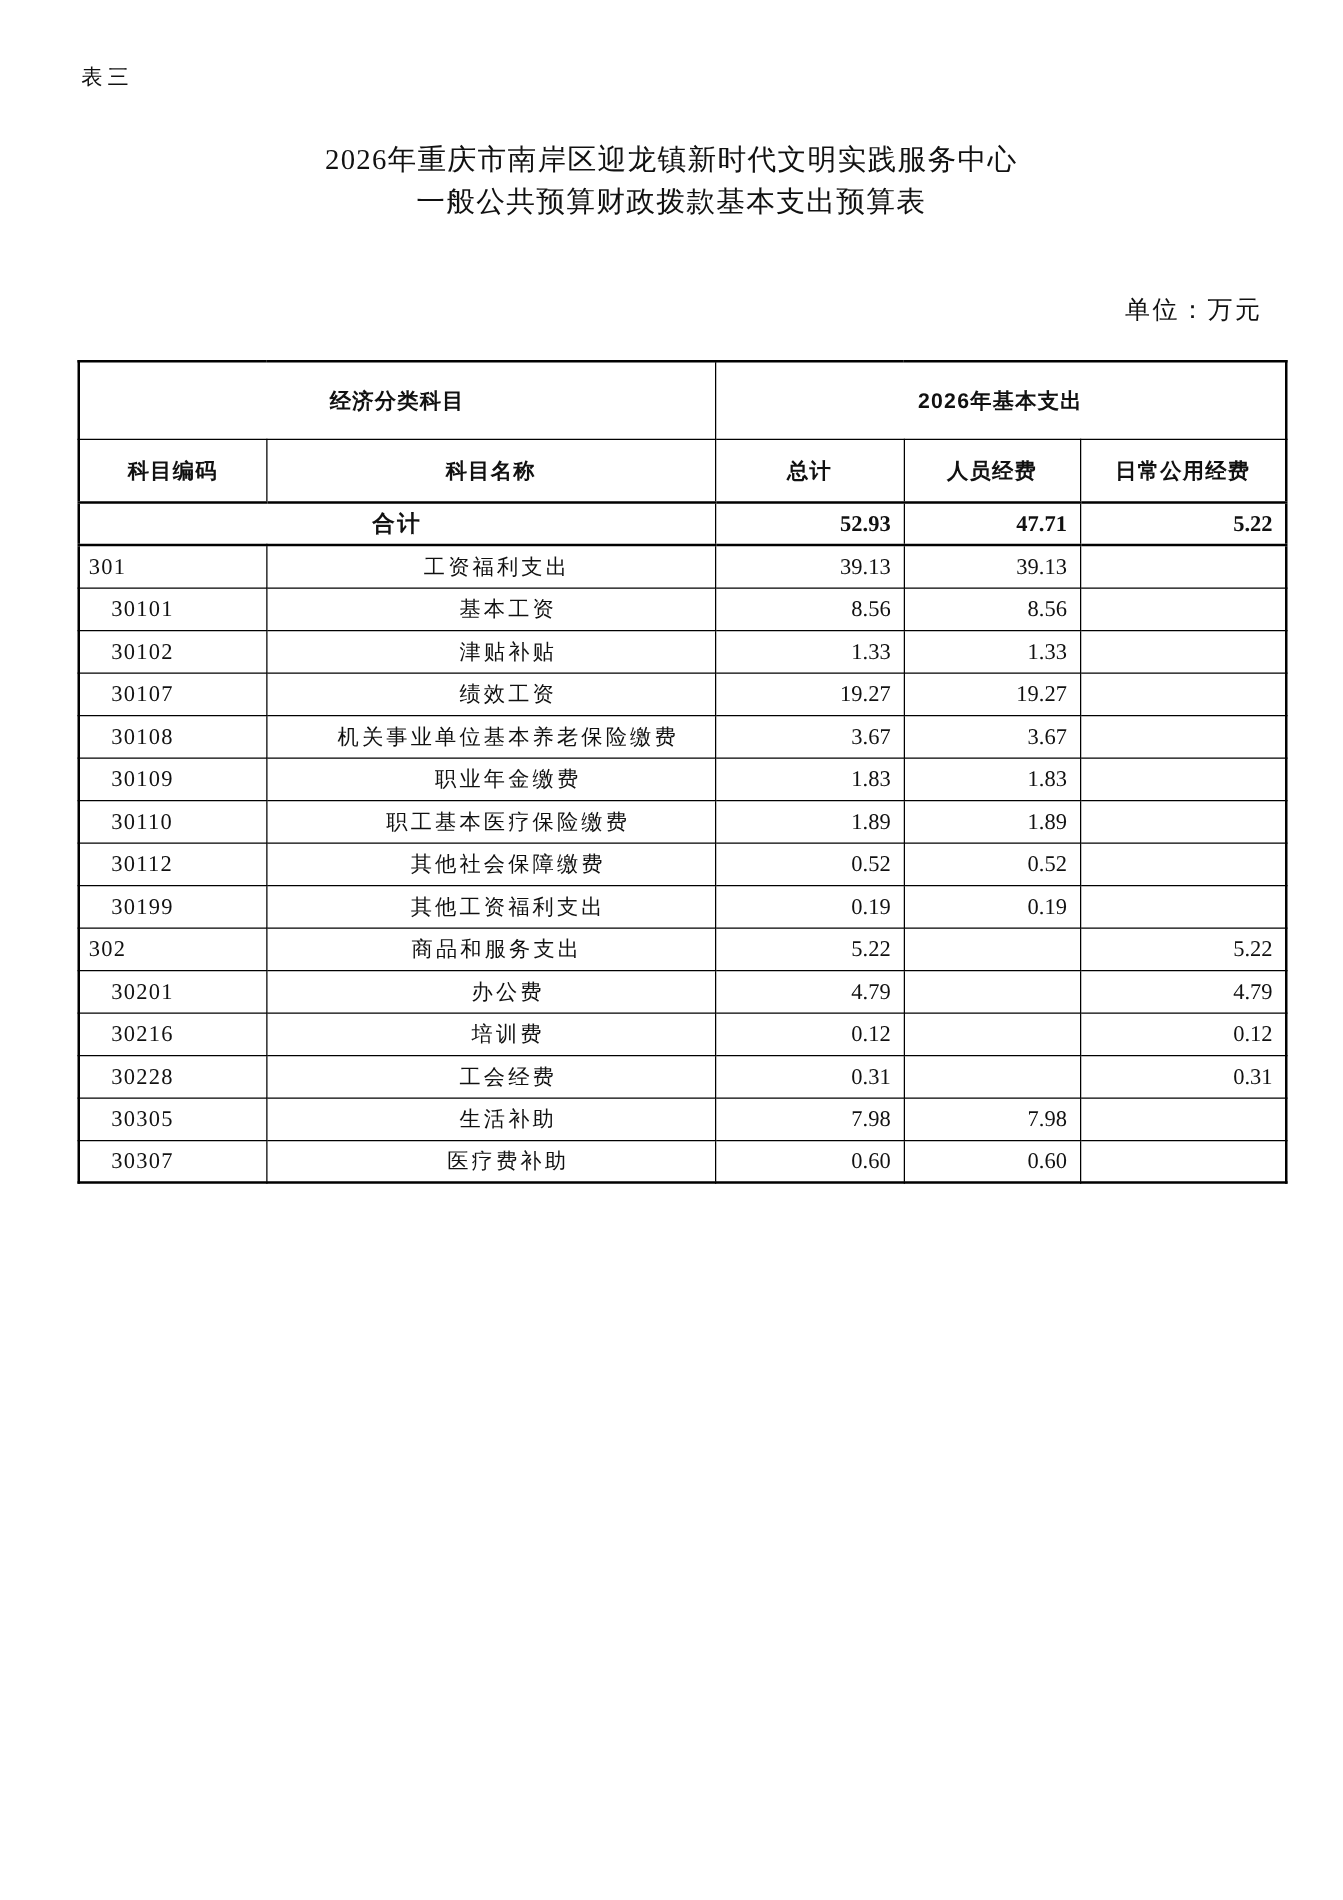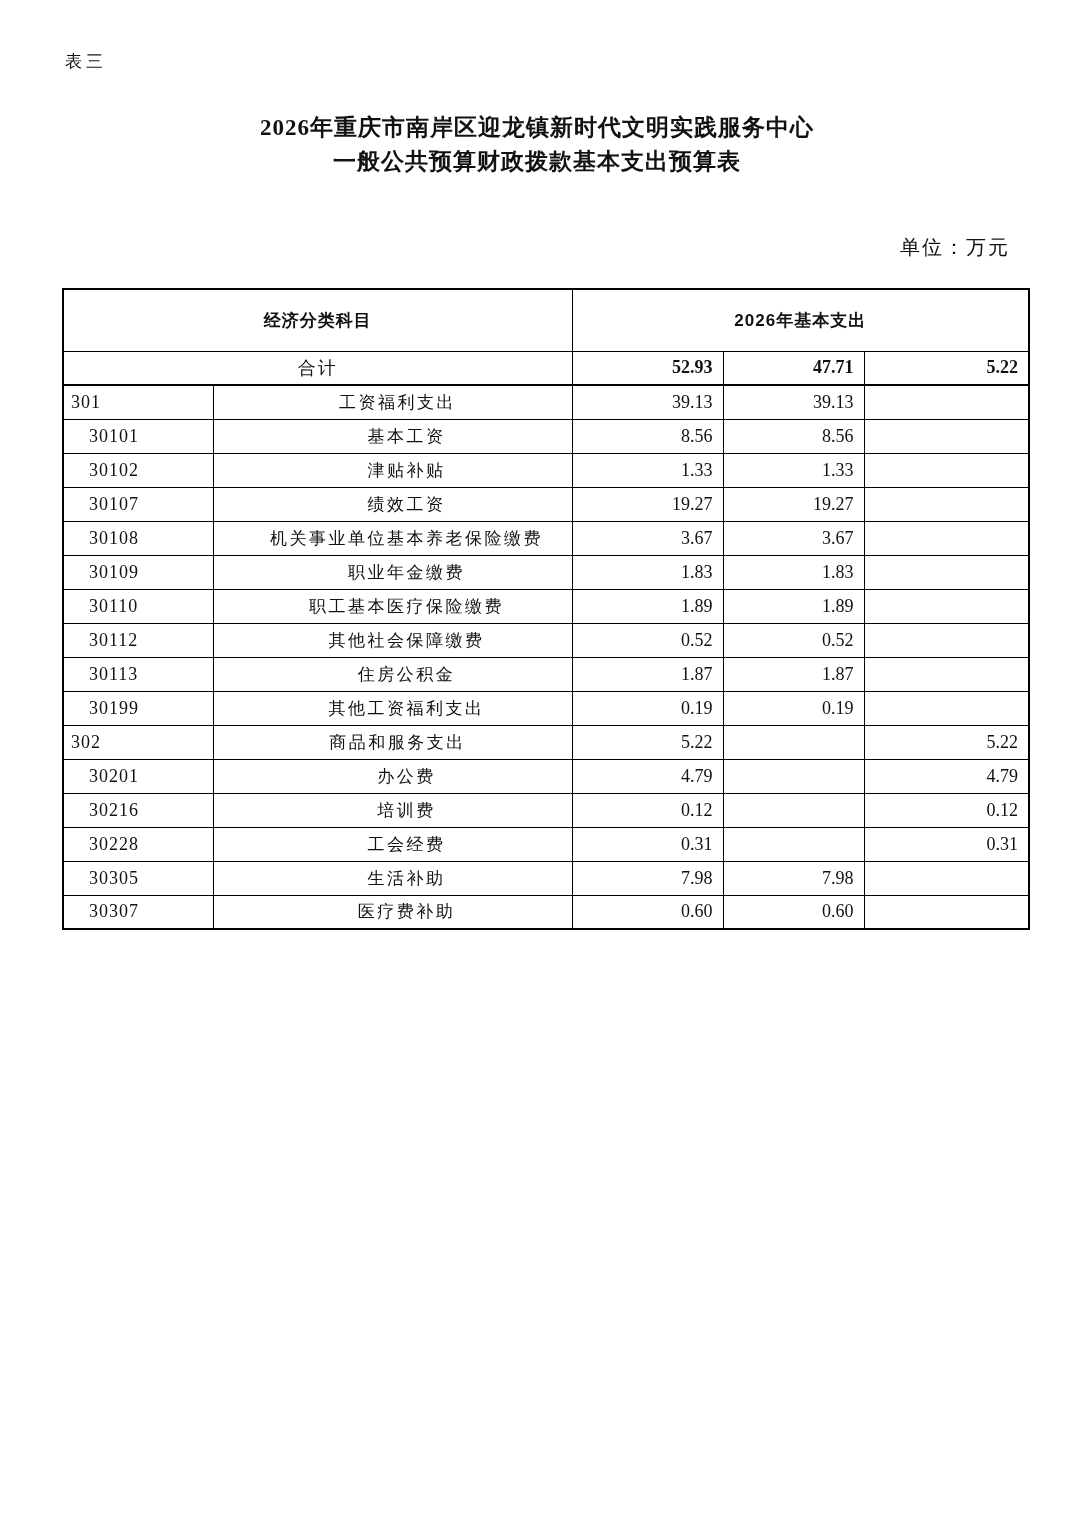--- a/index.html
+++ b/index.html
@@ -17,21 +17,21 @@
   .doc-tag {
     padding-top: 50px;
     padding-left: 65px;
     font-size: 17px;
     font-family: Liberation Mono, monospace;
     letter-spacing: 4px;
   }
   .doc-title {
     margin-top: 38px;
     text-align: center;
-    font-weight: bold;
+    font-weight: normal;
     font-size: 23px;
     line-height: 34px;
     font-family: "Liberation Serif", "DejaVu Serif", serif;
     letter-spacing: 1px;
   }
   .unit-label {
     margin-top: 55px;
     margin-right: 64px;
     text-align: right;
     font-size: 20px;
@@ -59,21 +59,21 @@
     letter-spacing: 1px;
     text-align: center;
   }
   tr.h1 { height: 62px; }
   tr.h2 { height: 51px; }
   tr.h2 th { border-bottom: 2px solid #000; }
   .budget-table tbody tr { height: 34px; }
   tr.total-row td { border-bottom: 2px solid #000; }
   td.total-label {
     font-family: "Liberation Sans", "DejaVu Sans", sans-serif;
-    font-weight: normal;
+    font-weight: bold;
     font-size: 18px;
     text-align: center;
     letter-spacing: 2px;
   }
   td.code {
     font-size: 18px;
     text-align: left;
     padding-left: 7px;
     letter-spacing: 1px;
   }
@@ -111,20 +111,27 @@
       <col style="width:150px">
       <col style="width:359px">
       <col style="width:151px">
       <col style="width:141px">
       <col style="width:165px">
     </colgroup>
     <thead>
       <tr class="h1">
         <th colspan="2">经济分类科目</th>
         <th colspan="3">2026年基本支出</th>
+      </tr>
+      <tr class="h2">
+        <th>科目编码</th>
+        <th>科目名称</th>
+        <th>总计</th>
+        <th>人员经费</th>
+        <th>日常公用经费</th>
       </tr>
     </thead>
     <tbody id="table-body">
       <tr class="total-row">
         <td colspan="2" class="total-label">合计</td>
         <td class="num bold">52.93</td>
         <td class="num bold">47.71</td>
         <td class="num bold">5.22</td>
       </tr>
     <tr>
@@ -177,27 +184,20 @@
     <td class="num"></td>
   </tr>
         <tr class="sub">
     <td class="code">30112</td>
     <td class="name">其他社会保障缴费</td>
     <td class="num">0.52</td>
     <td class="num">0.52</td>
     <td class="num"></td>
   </tr>
         <tr class="sub">
-    <td class="code">30113</td>
-    <td class="name">住房公积金</td>
-    <td class="num">1.87</td>
-    <td class="num">1.87</td>
-    <td class="num"></td>
-  </tr>
-        <tr class="sub">
     <td class="code">30199</td>
     <td class="name">其他工资福利支出</td>
     <td class="num">0.19</td>
     <td class="num">0.19</td>
     <td class="num"></td>
   </tr>
         <tr>
     <td class="code">302</td>
     <td class="name">商品和服务支出</td>
     <td class="num">5.22</td>

